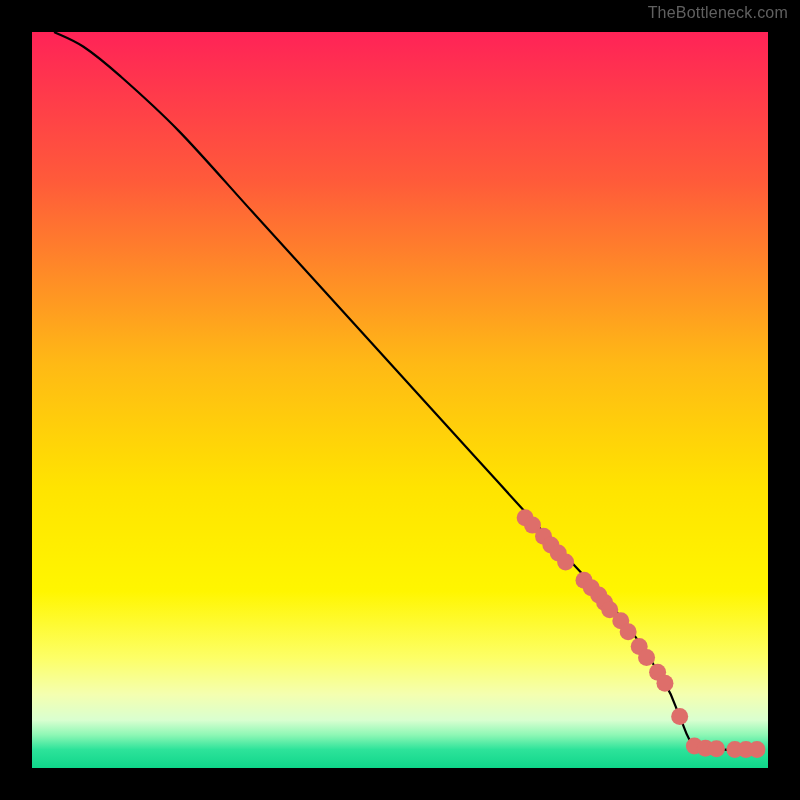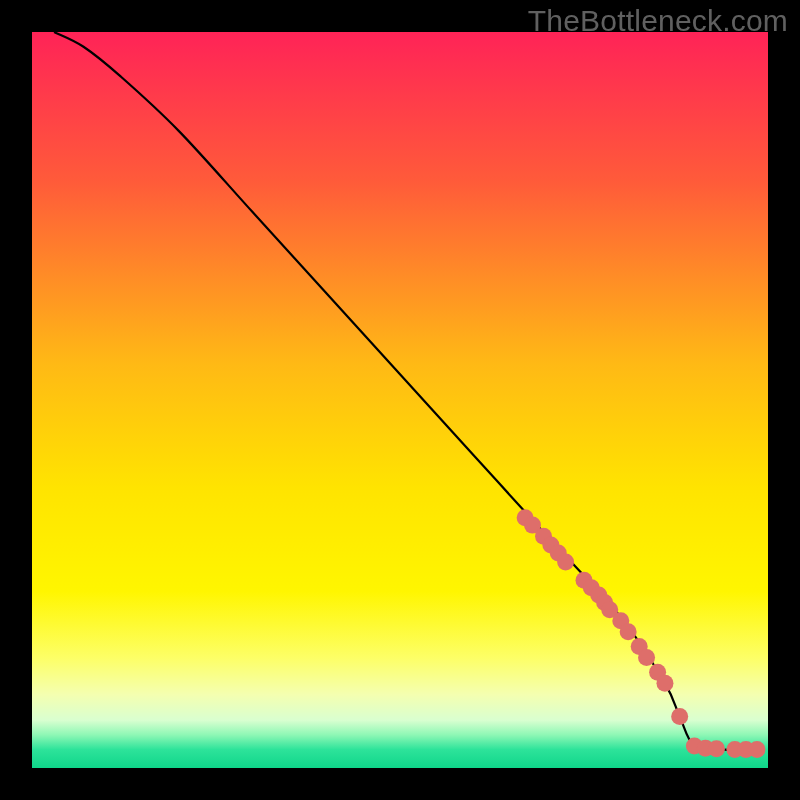--- a/index.html
+++ b/index.html
@@ -14,21 +14,21 @@
   .frame {
     position: relative;
     width: 800px;
     height: 800px;
     background: #000;
   }
   .watermark {
     position: absolute;
     top: 4px;
     right: 12px;
-    font-size: 30px;
+    font-size: 16px;
     font-weight: 500;
     color: #606060;
     letter-spacing: 0.2px;
     z-index: 5;
   }
   svg {
     display: block;
   }
 </style>
 </head>

